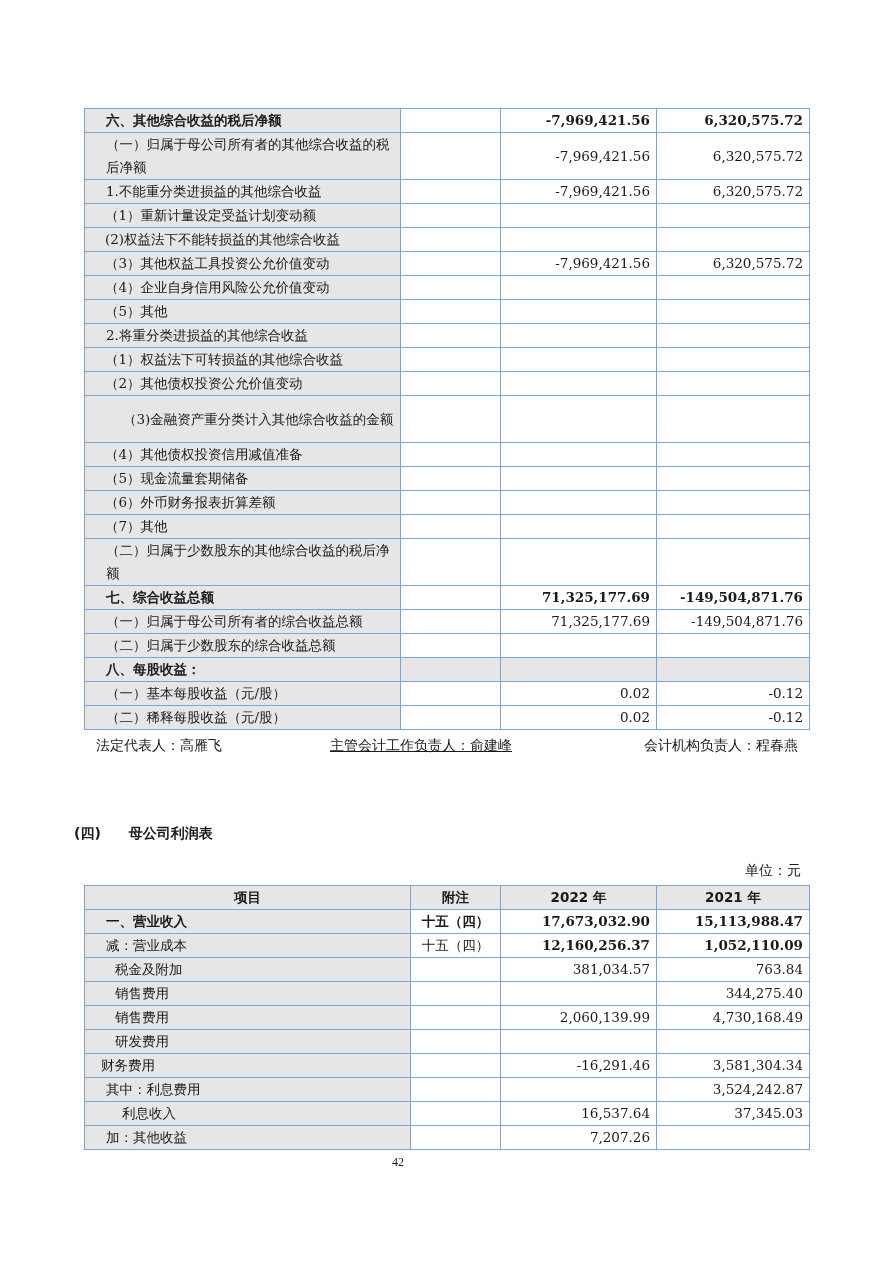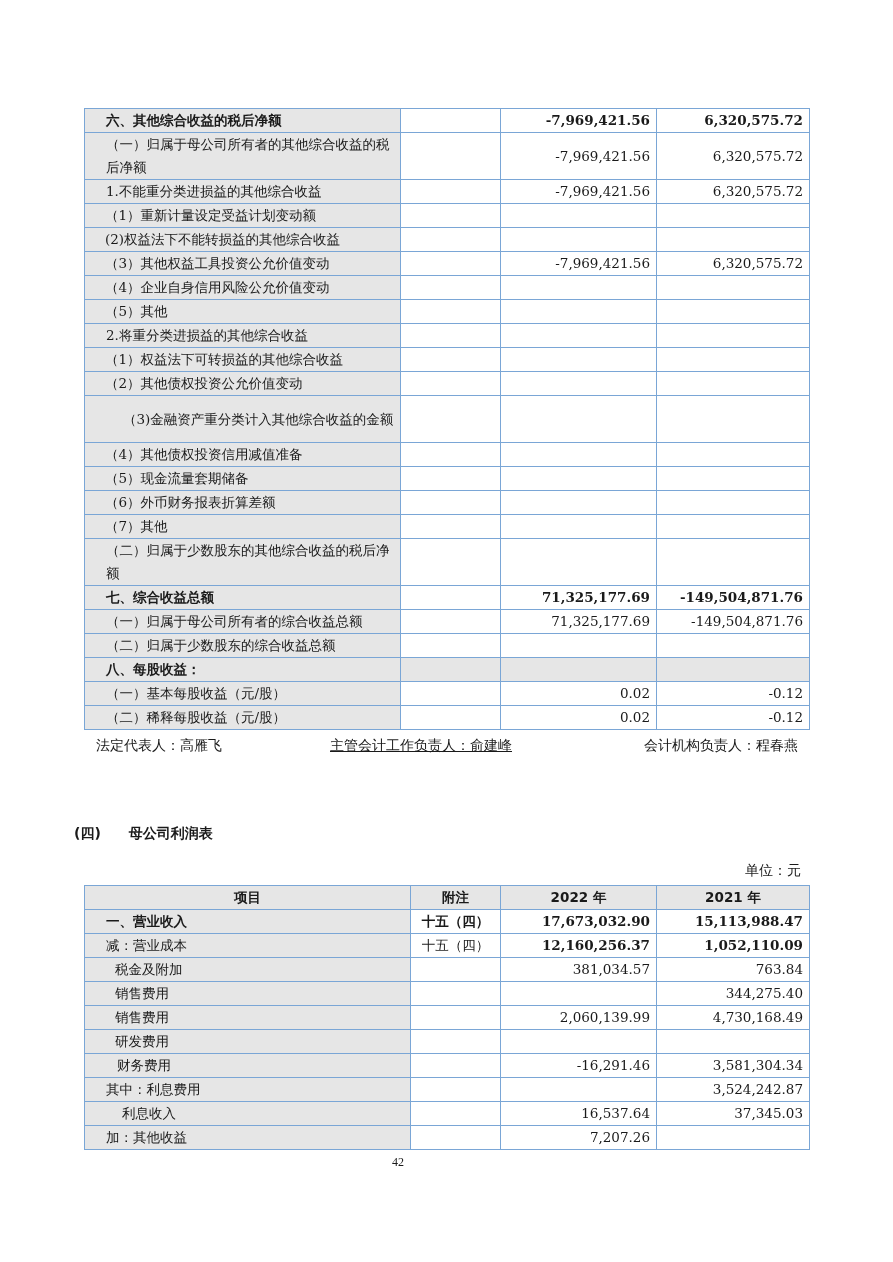--- a/index.html
+++ b/index.html
@@ -233,21 +233,21 @@
         <td class="num">2,060,139.99</td>
         <td class="num">4,730,168.49</td>
       </tr>
       <tr>
         <td class="label ind3" style="padding-left: 30px;">研发费用</td>
         <td class="note"></td>
         <td class="num"></td>
         <td class="num"></td>
       </tr>
       <tr>
-        <td class="label ind3" style="padding-left: 32px;">财务费用</td>
+        <td class="label ind3" style="padding-left: 16px;">财务费用</td>
         <td class="note"></td>
         <td class="num">-16,291.46</td>
         <td class="num">3,581,304.34</td>
       </tr>
       <tr>
         <td class="label ind1">其中：利息费用</td>
         <td class="note"></td>
         <td class="num"></td>
         <td class="num">3,524,242.87</td>
       </tr>

